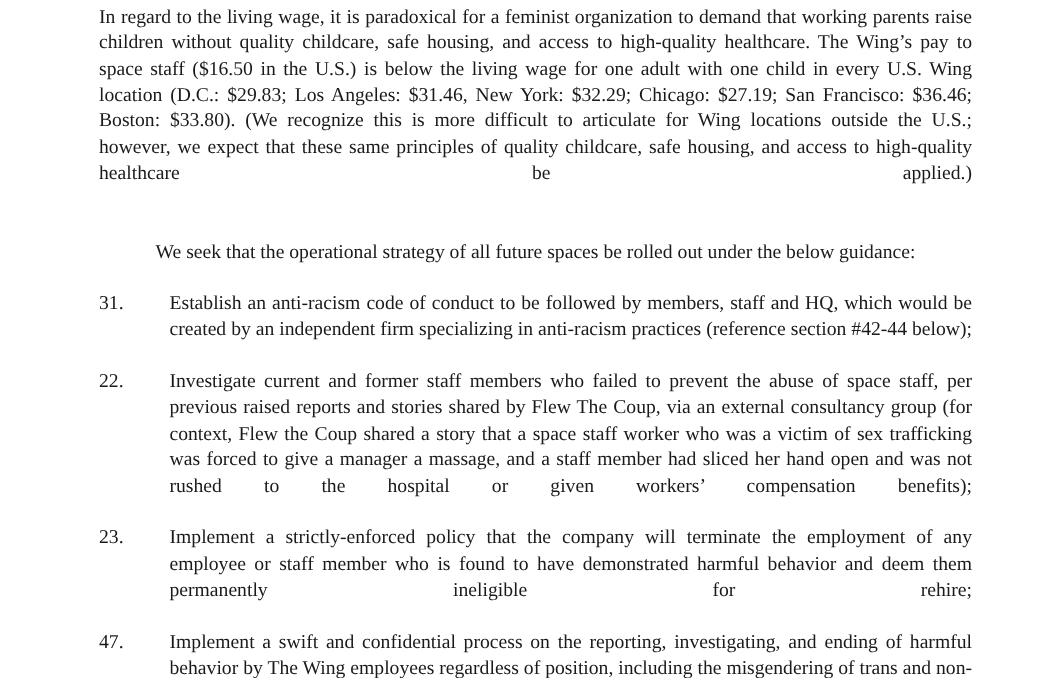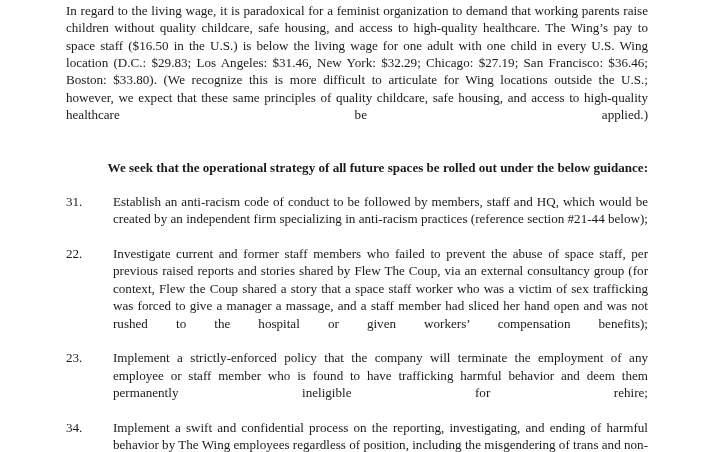--- a/index.html
+++ b/index.html
@@ -32,24 +32,24 @@
     font-size: 13.1px;
     line-height: 17.35px;
     text-align: justify;
     text-justify: inter-word;
     margin: 0;
     hyphens: none;
   }
   .heading {
     font-size: 13.1px;
     line-height: 17.35px;
-    font-weight: bold;
+    font-weight: normal;
     margin: 0;
     padding-top: 18px;
-    text-align: right;
+    text-align: center;
   }
   ol.numlist {
     list-style: none;
     margin: 0;
     padding: 0;
     padding-top: 17px;
   }
   ol.numlist > li {
     position: relative;
     padding-left: 47px;
@@ -83,31 +83,31 @@
 <div class="page">
   <div class="content">
 
     <p class="para">In regard to the living wage, it is paradoxical for a feminist organization to demand that working parents raise children without quality childcare, safe housing, and access to high-quality healthcare. The Wing’s pay to space staff ($16.50 in the U.S.) is below the living wage for one adult with one child in every U.S. Wing location (D.C.: $29.83; Los Angeles: $31.46, New York: $32.29; Chicago: $27.19; San Francisco: $36.46; Boston: $33.80). (We recognize this is more difficult to articulate for Wing locations outside the U.S.; however, we expect that these same principles of quality childcare, safe housing, and access to high-quality healthcare be applied.)</p>
 
     <p class="heading">We seek that the operational strategy of all future spaces be rolled out under the below guidance:</p>
 
     <ol class="numlist">
       <li>
         <span class="marker">31.</span>
-        <span class="itemtext">Establish an anti-racism code of conduct to be followed by members, staff and HQ, which would be created by an independent firm specializing in anti-racism practices (reference section #21-44 below);</span>
+        <span class="itemtext">Establish an anti-racism code of conduct to be followed by members, staff and HQ, which would be created by an independent firm specializing in anti-racism practices (reference section #42-44 below);</span>
       </li>
       <li>
         <span class="marker">22.</span>
         <span class="itemtext">Investigate current and former staff members who failed to prevent the abuse of space staff, per previous raised reports and stories shared by Flew The Coup, via an external consultancy group (for context, Flew the Coup shared a story that a space staff worker who was a victim of sex trafficking was forced to give a manager a massage, and a staff member had sliced her hand open and was not rushed to the hospital or given workers’ compensation benefits);</span>
       </li>
       <li>
         <span class="marker">23.</span>
-        <span class="itemtext">Implement a strictly-enforced policy that the company will terminate the employment of any employee or staff member who is found to have trafficking harmful behavior and deem them permanently ineligible for rehire;</span>
+        <span class="itemtext">Implement a strictly-enforced policy that the company will terminate the employment of any employee or staff member who is found to have demonstrated harmful behavior and deem them permanently ineligible for rehire;</span>
       </li>
       <li>
-        <span class="marker">34.</span>
+        <span class="marker">47.</span>
         <span class="itemtext">Implement a swift and confidential process on the reporting, investigating, and ending of harmful behavior by The Wing employees regardless of position, including the misgendering of trans and non-binary workers, racism and harassment, via an independent firm;</span>
       </li>
 
     </ol>
 
   </div>
 </div>
 
 </body></html>

